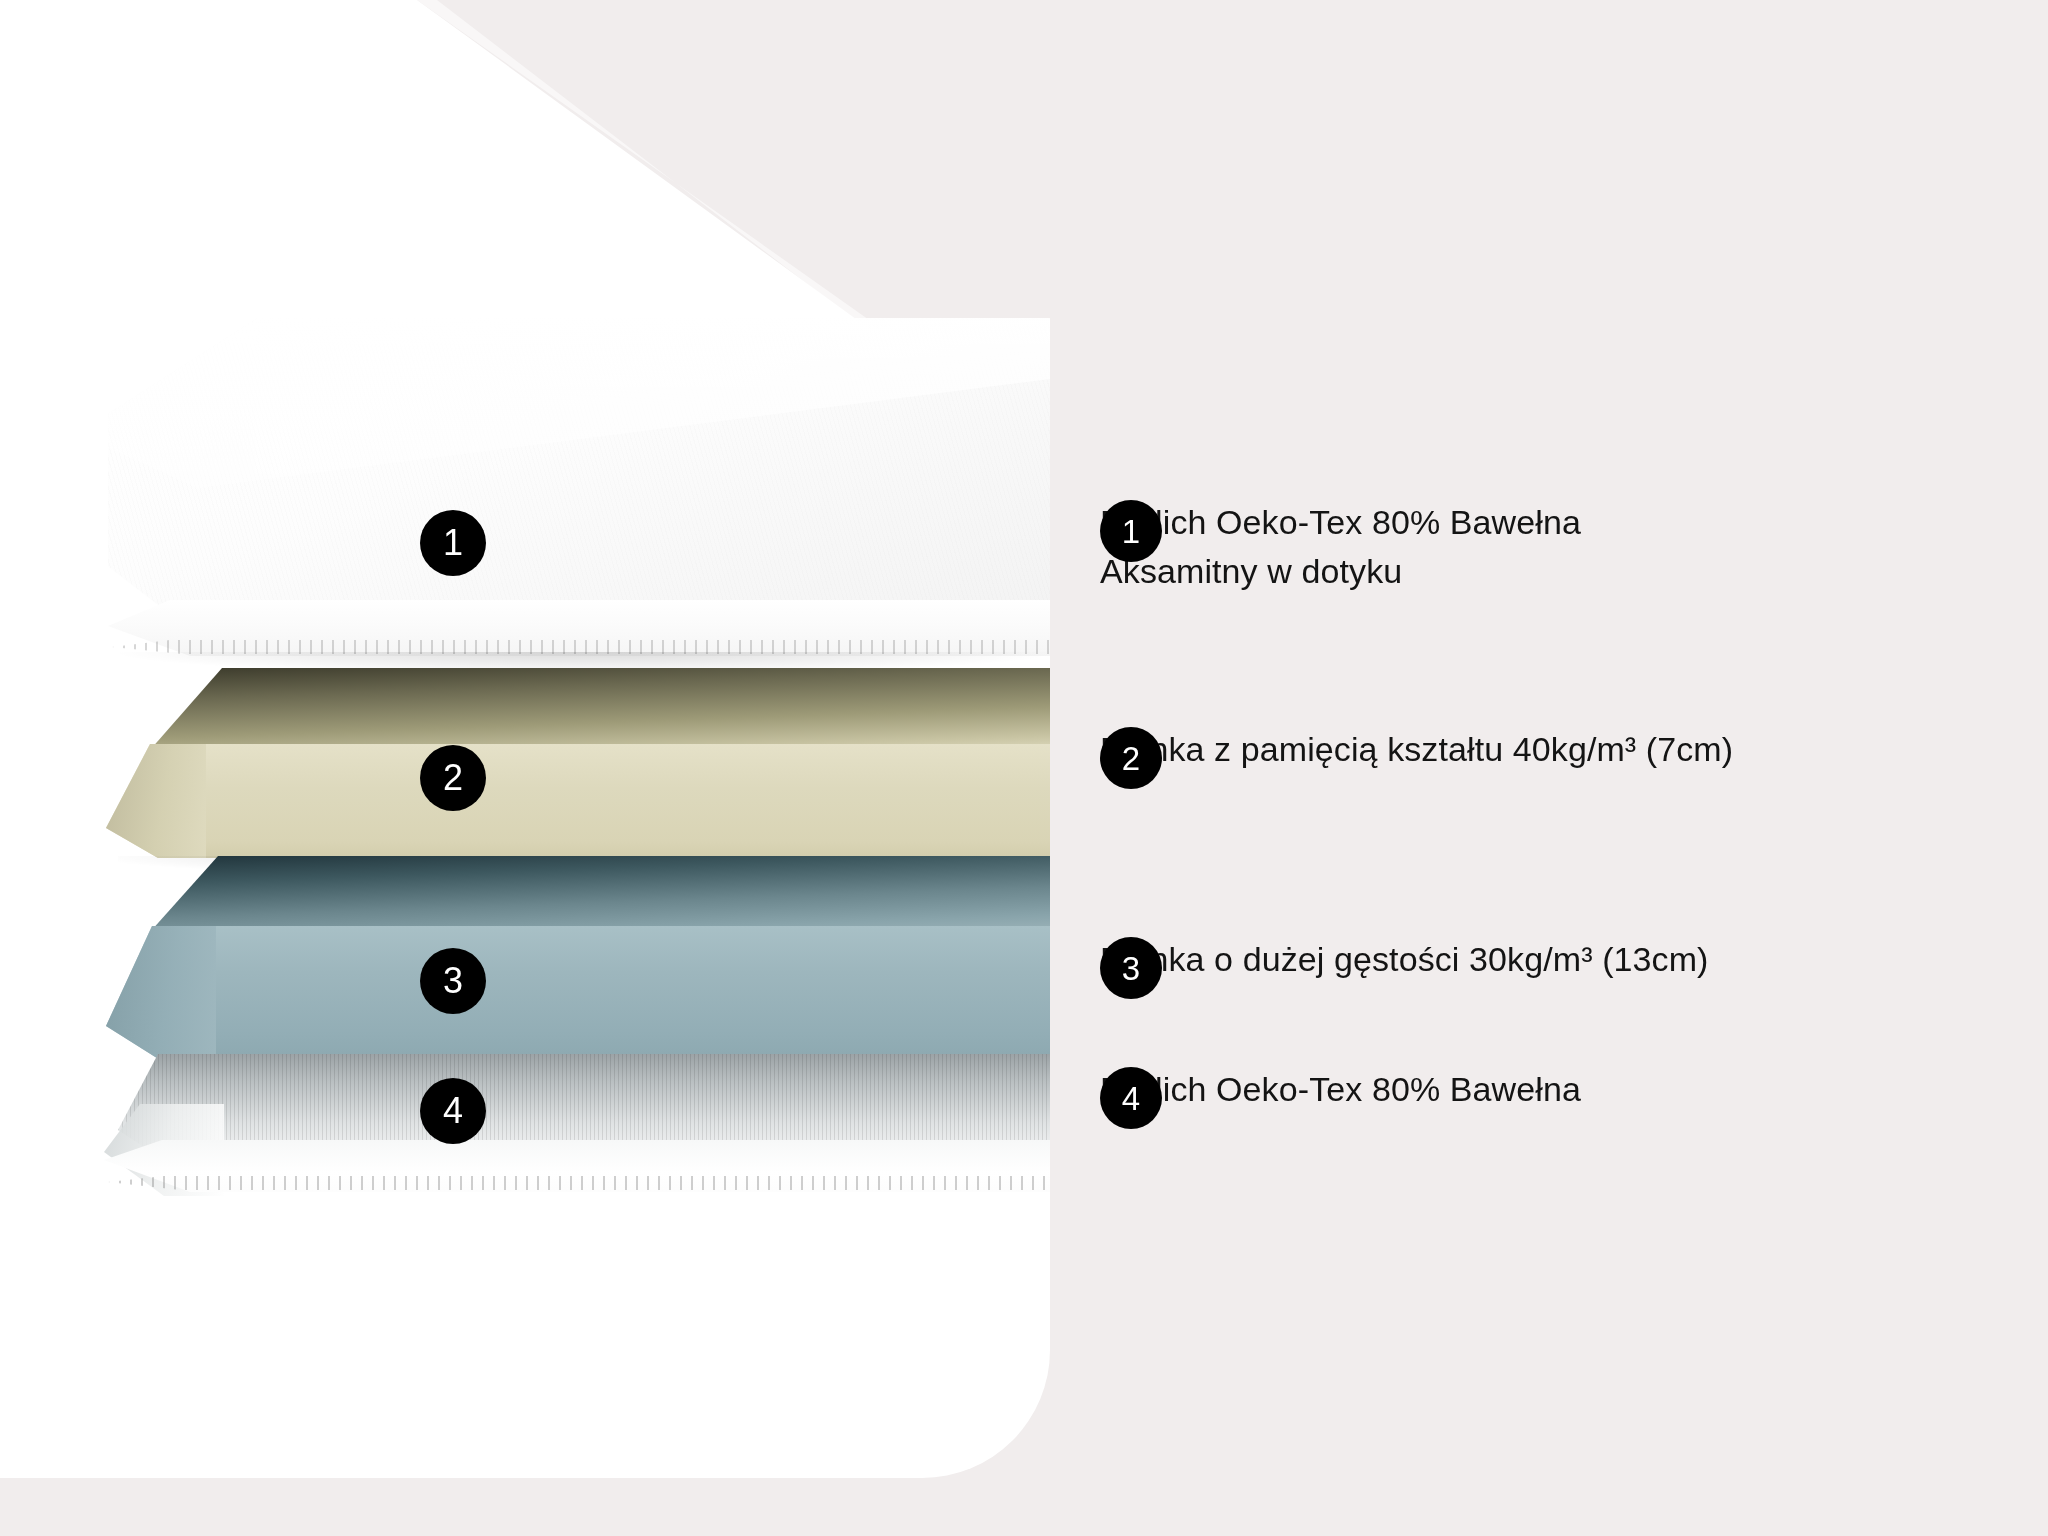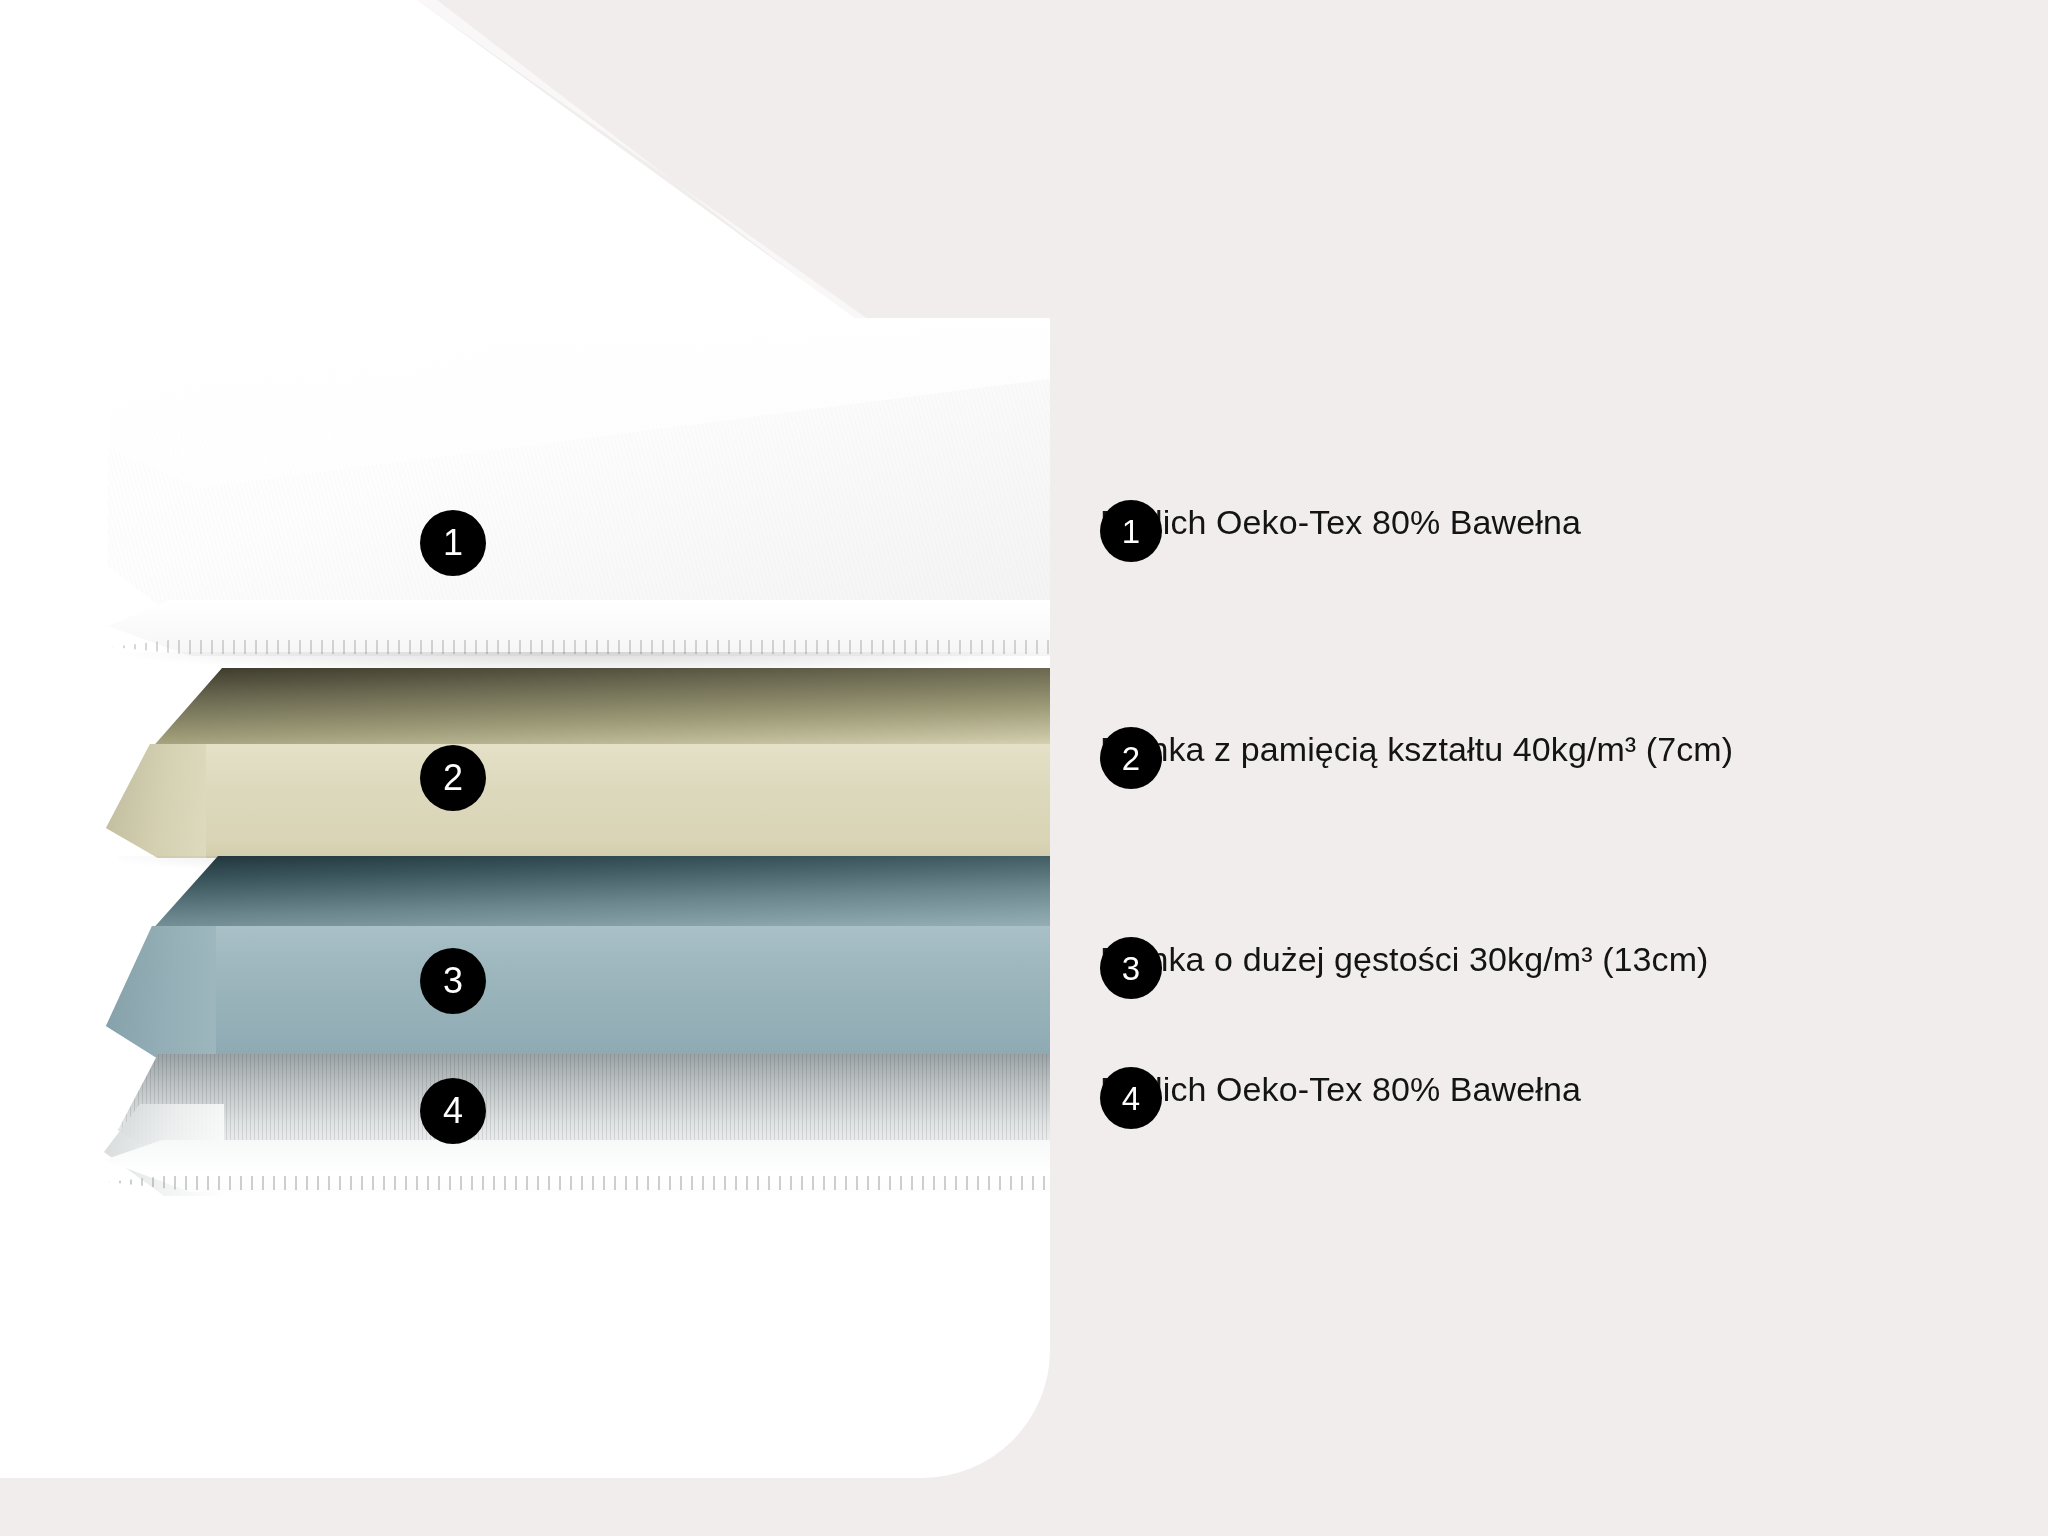--- a/index.html
+++ b/index.html
@@ -307,20 +307,21 @@
     <div class="badge badge-on-mattress badge-m3">3</div>
     <div class="badge badge-on-mattress badge-m4">4</div>
   </div>
 
   <div class="legend">
 
     <div class="legend-row legend-r1">
       <div class="badge legend-badge">1</div>
       <div class="legend-text">
         <span>Drelich Oeko-Tex 80% Bawełna</span>
+        <span class="line2">Aksamitny w dotyku</span>
       </div>
     </div>
 
     <div class="legend-row legend-r2">
       <div class="badge legend-badge">2</div>
       <div class="legend-text">
         <span>Pianka z pamięcią kształtu 40kg/m³ (7cm)</span>
       </div>
     </div>
 

